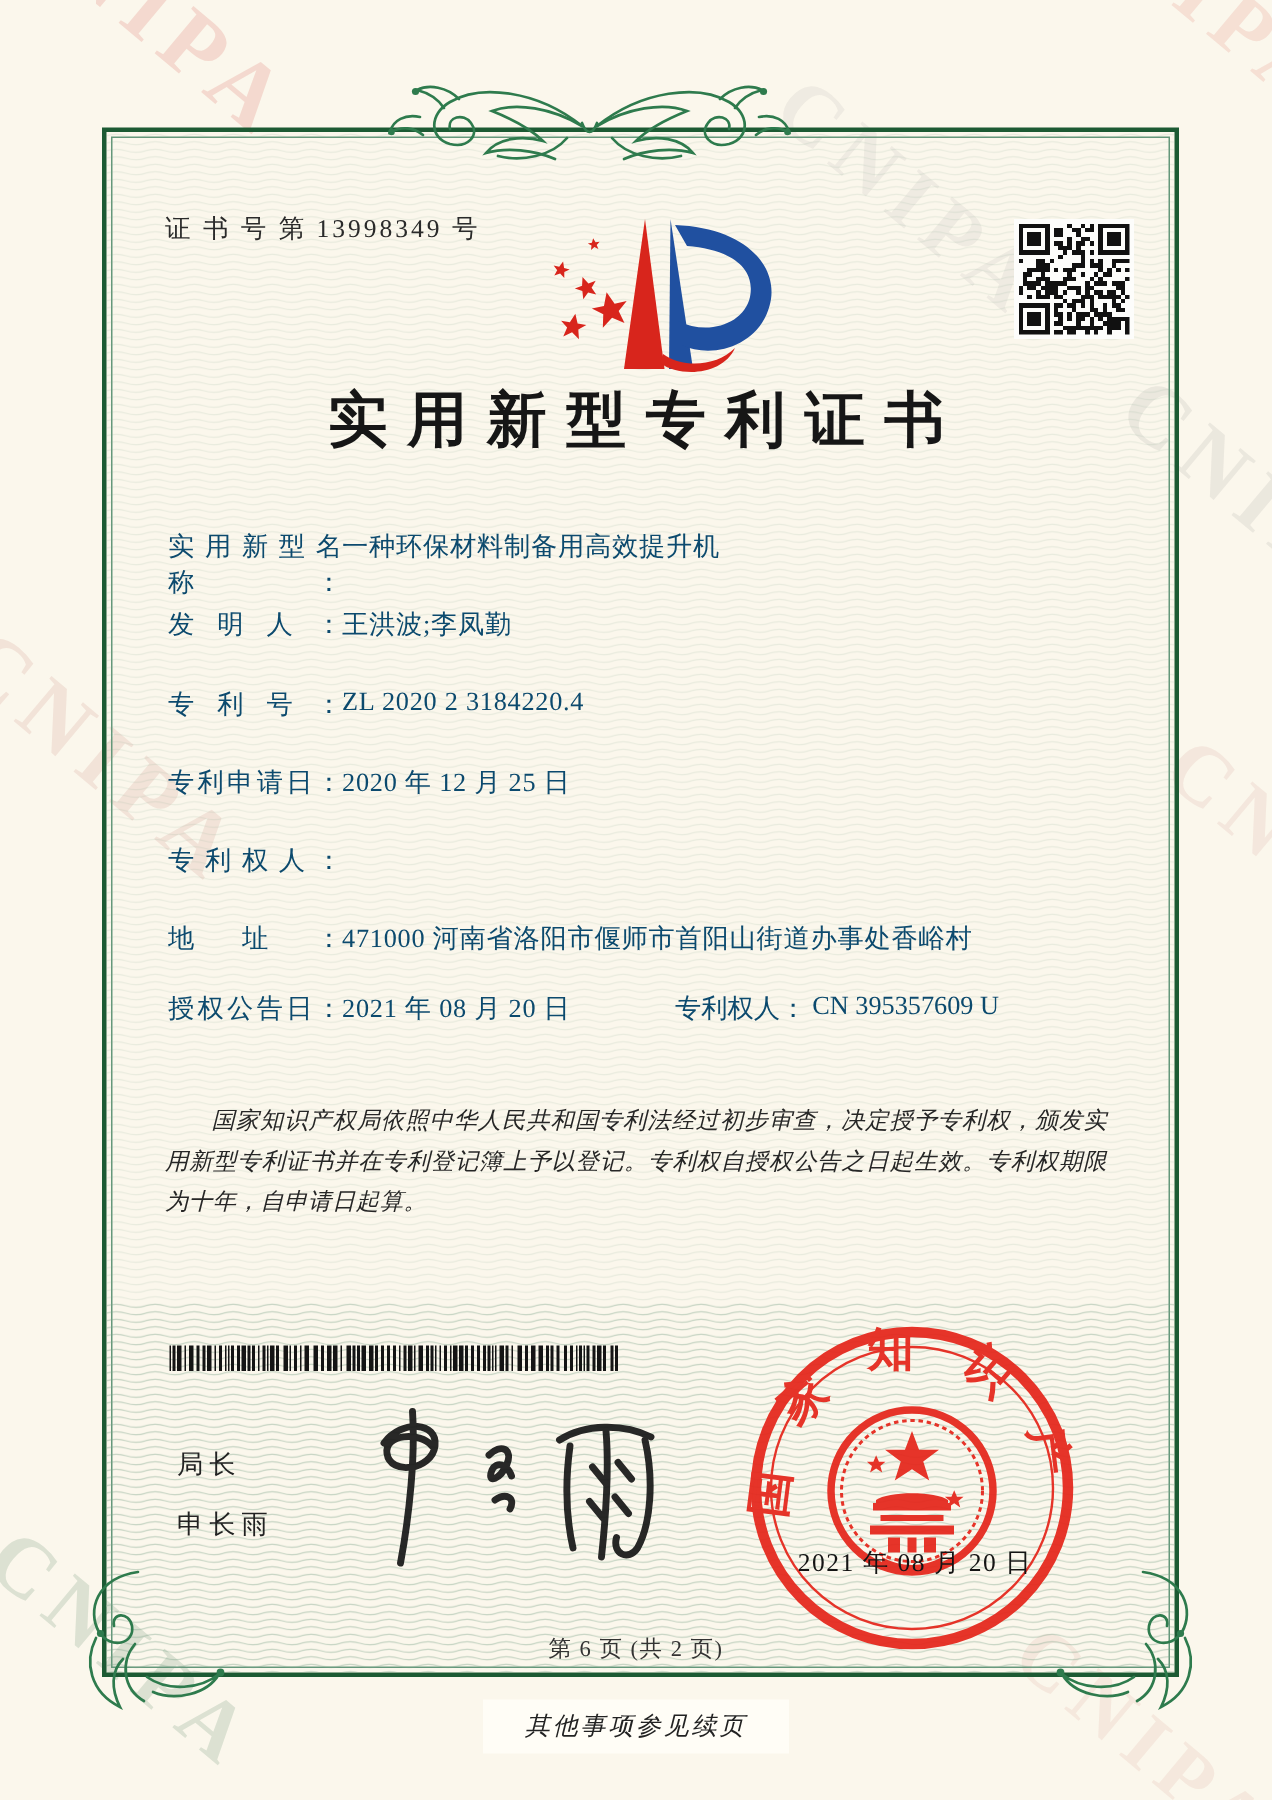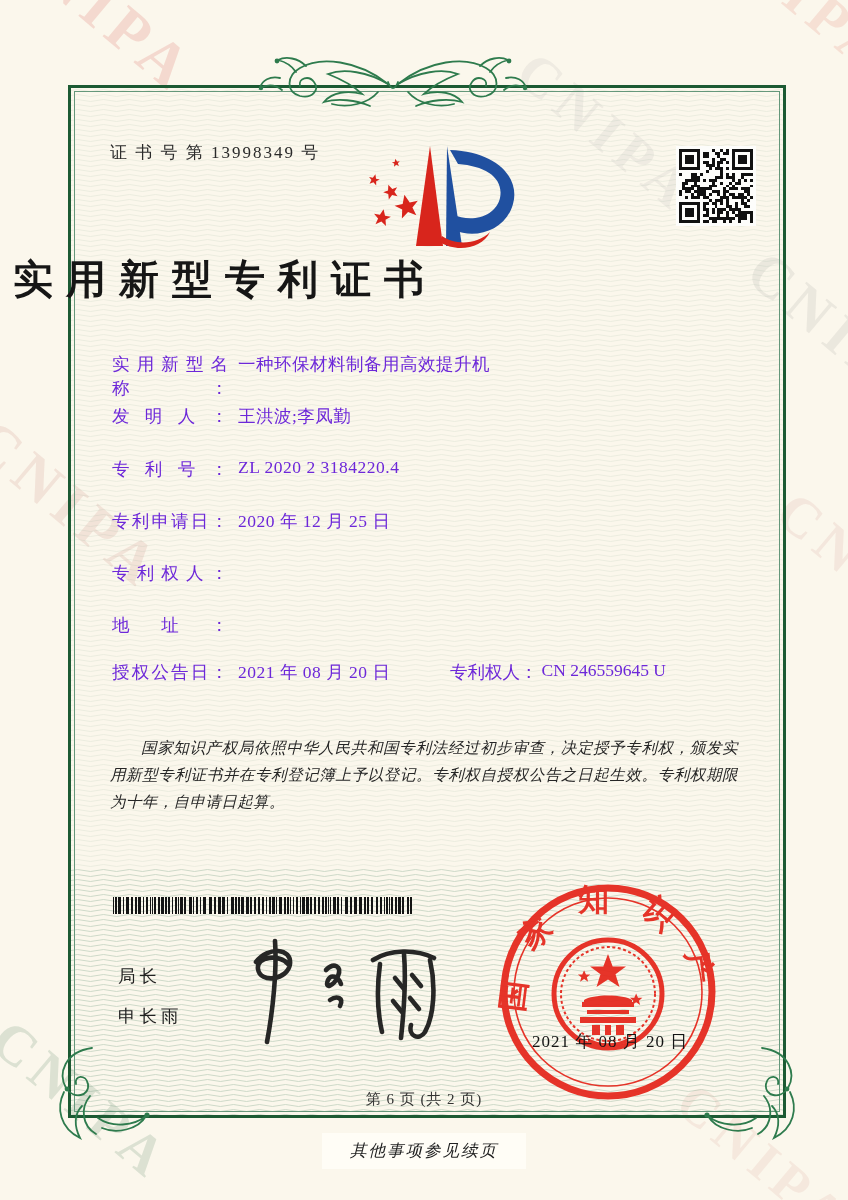--- a/index.html
+++ b/index.html
@@ -32,29 +32,29 @@
   
   .cert-no {
     left:110px; top:141px; font-size:17px; letter-spacing:2px; color:#2a2a2a;
   }
   .logo { left:350px; top:140px; }
   .qr-box {
     left:676px; top:146px; width:80px; height:80px; background:#fdfdfb;
     padding:3px;
   }
   .page-title {
-    left:0; right:0; top:252px; text-align:left;
+    left:0; right:0; top:252px; text-align:center;
     font-size:40px; font-weight:600; letter-spacing:13px; color:#161616;
     text-indent:13px;
   }
 
   
-  .field-row { position:absolute; left:112px; width:624px; display:flex; font-size:17.5px; color:#6d28d9; }
+  .field-row { position:absolute; left:112px; width:624px; display:flex; font-size:17.5px; color:#0c4a6e; }
   .f-label { display:inline-block; width:116px; text-align:justify; text-align-last:justify; flex:none; }
-  .f-value { margin-left:10px; letter-spacing:0.5px; }
+  .f-value { letter-spacing:0.5px; }
   .grant-group2 { position:absolute; left:338px; display:flex; }
 
   
   .body-text {
     left:110px; top:699px; width:628px;
     font-size:15.5px; line-height:1.74; text-align:justify;
     font-style:italic; color:#262626; letter-spacing:0.4px;
   }
   .body-text p { text-indent:2em;margin-top:36px; }
 
@@ -497,27 +497,28 @@
 </div>
 <div class="field-row" style="top:509px">
   <span class="f-label">专利申请日：</span>
   <span class="f-value">2020 年 12 月 25 日</span>
 </div>
 <div class="field-row" style="top:561px">
   <span class="f-label">专利权人：</span>
 </div>
 <div class="field-row" style="top:613px">
   <span class="f-label">地址：</span>
+  <span class="f-value">471000 河南省洛阳市偃师市首阳山街道办事处香峪村</span>
 </div>
 <div class="field-row" style="top:660px">
   <span class="f-label">授权公告日：</span>
   <span class="f-value">2021 年 08 月 20 日</span>
   <span class="grant-group2">
     <span>专利权人：</span>
-    <span style="margin-left:4px;">CN 246559645 U</span>
+    <span style="margin-left:4px;">CN 395357609 U</span>
   </span>
 </div>
 
 <div class="abs body-text">
   <p>国家知识产权局依照中华人民共和国专利法经过初步审查，决定授予专利权，颁发实用新型专利证书并在专利登记簿上予以登记。专利权自授权公告之日起生效。专利权期限为十年，自申请日起算。</p>
 </div>
 
 <div class="abs barcode" id="barcode">
     <div style="width:1px;background:#141414"></div>
     <div style="width:1px;background:transparent"></div>

